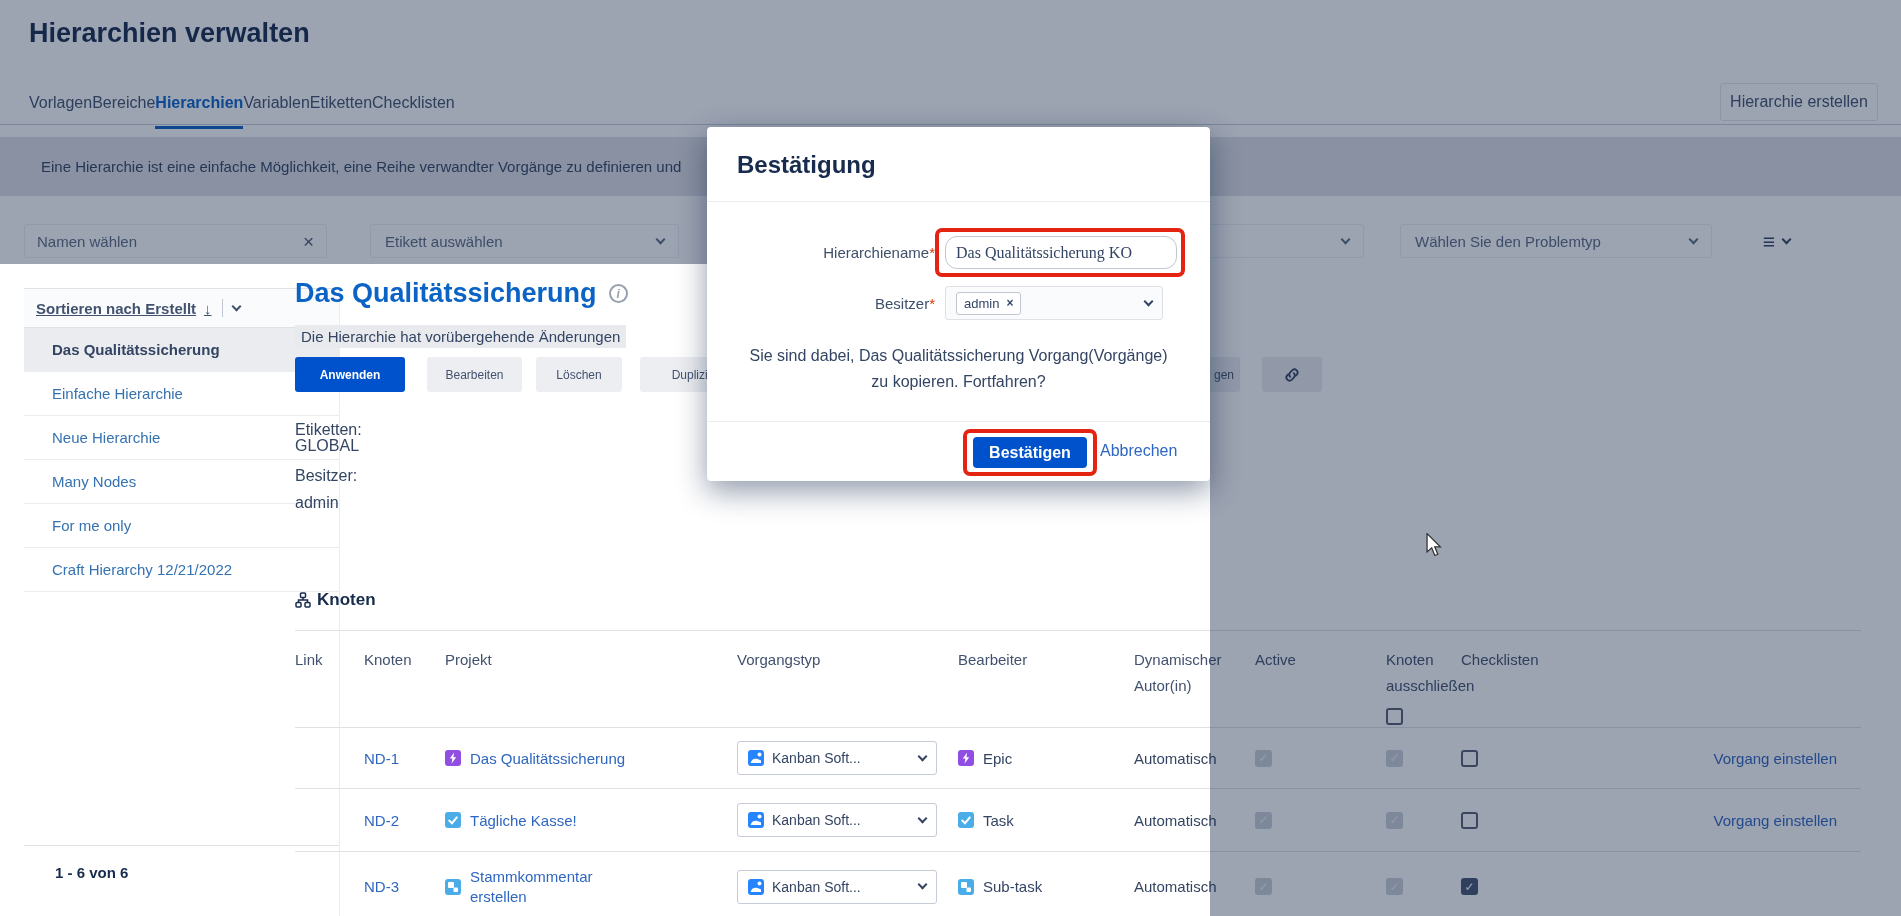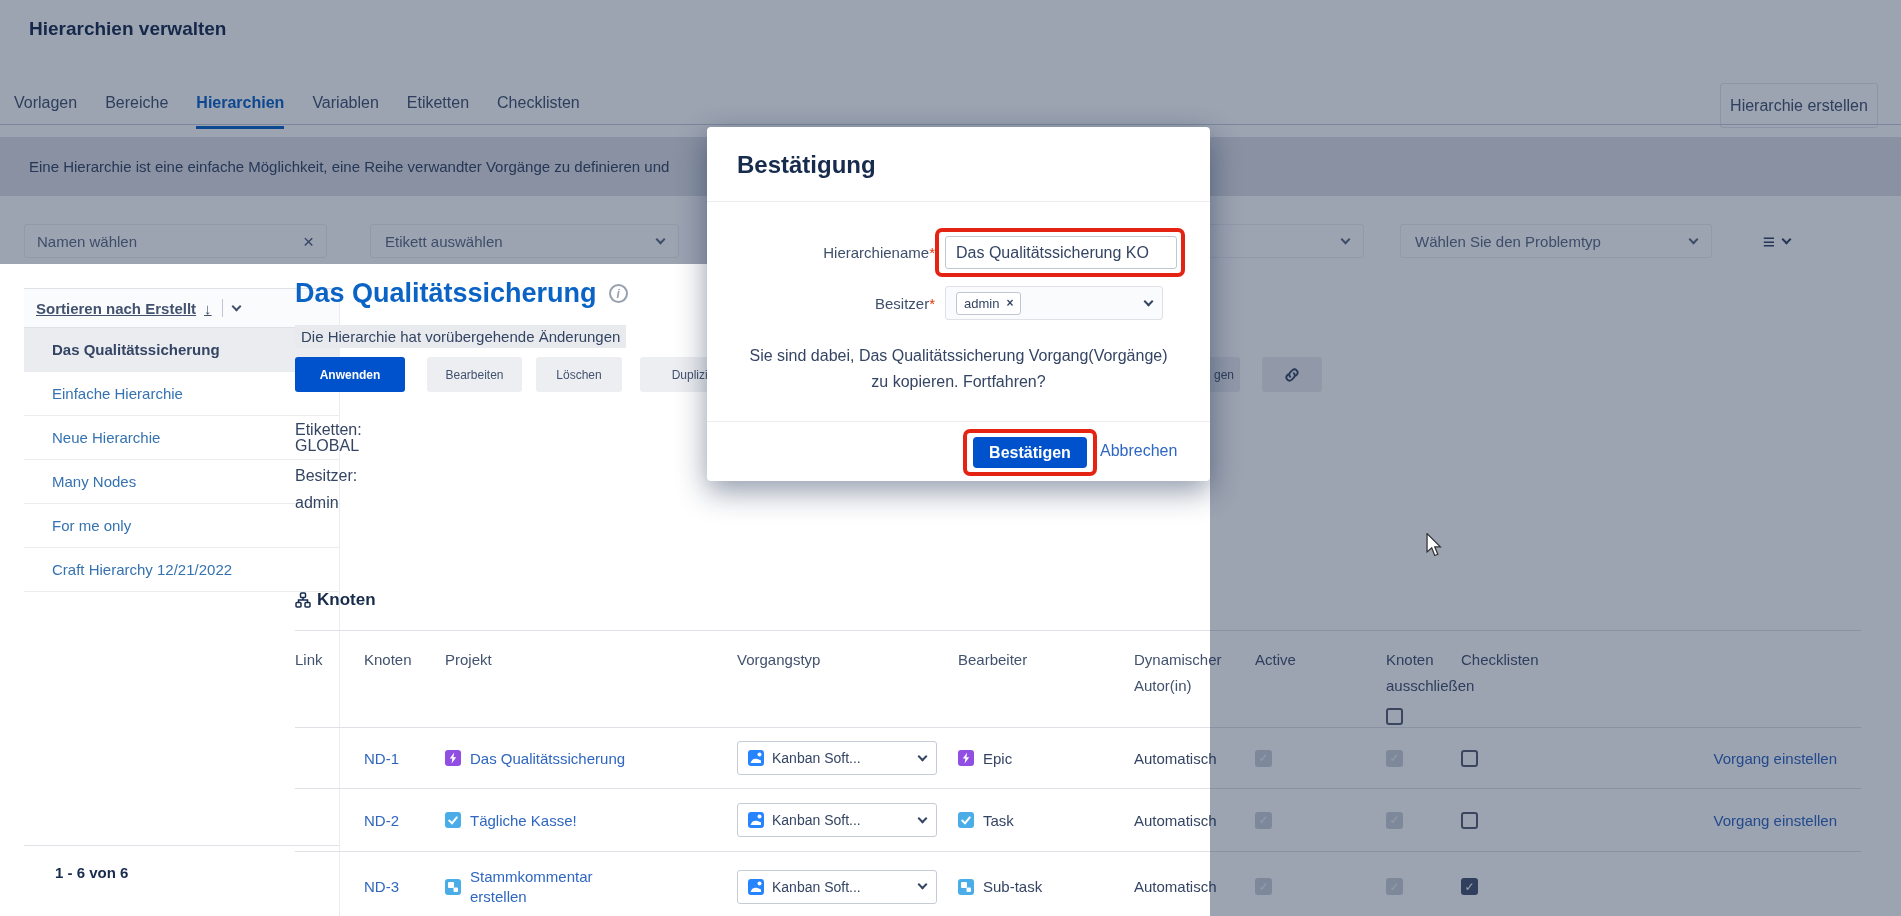--- a/index.html
+++ b/index.html
@@ -1,30 +1,30 @@
 <!DOCTYPE html>
 <html><head>
 <meta charset="utf-8">
 <style>
   * { margin:0; padding:0; box-sizing:border-box; }
   body { font-family:"Liberation Sans", sans-serif; background:#fff; }
   .screen { position:relative; width:1901px; height:916px; background:#fff; overflow:hidden; }
 
   
-  .page-title { position:absolute; left:29px; top:18px; font-size:19px; font-weight:700; color:#172B4D; }
-  .create-btn { position:absolute; left:1720px; top:83px; width:158px; height:45px; background:#FFFFFF;
+  .page-title { position:absolute; left:29px; top:18px; font-size:27px; font-weight:700; color:#172B4D; }
+  .create-btn { position:absolute; left:1720px; top:83px; width:158px; height:38px; background:#FFFFFF;
                 border:1px solid #E3E6EB; border-radius:3px; font-size:16px; color:#42526E;
                 display:flex; align-items:center; justify-content:center; }
-  .tabs { position:absolute; left:14px; top:94px; display:flex; gap:28px; }
+  .tabs { position:absolute; left:29px; top:94px; display:flex; }
   .tab { font-size:16px; color:#42526E; padding-bottom:14px; }
   .tab.active { color:#0B63C6; font-weight:600; border-bottom:3px solid #0B63C6; }
   .tabs-divider { position:absolute; left:0; top:124px; width:1901px; height:1px; background:#C9CED8; }
   .desc-band { position:absolute; left:0; top:137px; width:1901px; height:59px; background:#DFE1E6;
                display:flex; align-items:center; }
-  .desc-band span { margin-left:29px; font-size:15px; color:#344563; }
+  .desc-band span { margin-left:41px; font-size:15px; color:#344563; }
 
   
   .f-input { position:absolute; top:224px; height:34px; background:#FFFFFF; border:1px solid #EDEFF2;
              border-radius:3px; display:flex; align-items:center; font-size:15px; color:#5E6C84; }
   .f-input input { border:none; outline:none; background:transparent; font-size:15px; color:#5E6C84;
                    width:100%; padding:0 12px; font-family:"Liberation Sans",sans-serif; }
   .clear-x { position:absolute; right:12px; font-size:19px; color:#505F79; line-height:1; }
   .chev { display:inline-block; width:7px; height:7px; border-right:2px solid currentColor;
           border-bottom:2px solid currentColor; transform:rotate(45deg); margin-top:-4px; }
   .f-select { justify-content:space-between; padding:0 14px; color:#5E6C84; }
@@ -88,22 +88,22 @@
   .dim-right { left:1210px; top:264px; width:691px; height:652px; }
 
   
   .modal { position:absolute; left:707px; top:127px; width:503px; height:354px; background:#fff;
            border-radius:4px; box-shadow:0 10px 30px rgba(9,30,66,0.45); z-index:50; }
   .m-title { padding:24px 0 0 30px; font-size:24px; font-weight:700; color:#172B4D; }
   .m-hd-line { margin-top:22px; height:1px; background:#EBECF0; }
   .m-label { position:absolute; text-align:right; font-size:15px; color:#3E4F6B; }
   .req { color:#DE350B; }
   .m-input { position:absolute; left:238px; top:109px; width:232px; height:33px; border:1px solid #C1C7D0;
-             border-radius:3px; font-size:16px; color:#344563; padding:0 10px; background:#fff;
-             font-family:Liberation Sans, sans-serif; }
+             border-radius:12px; font-size:16px; color:#344563; padding:0 10px; background:#fff;
+             font-family:Liberation Serif, serif; }
   .m-select { position:absolute; left:238px; top:159px; width:218px; height:34px; background:#FAFBFC;
               border:1px solid #DFE1E6; border-radius:3px; display:flex; align-items:center; padding:0 10px; }
   .chip { background:#fff; border:1px solid #C1C7D0; border-radius:3px; font-size:13px; color:#344563;
           padding:3px 7px; display:flex; gap:7px; align-items:center; }
   .chip b { font-size:12px; }
   .m-select .chev { margin-left:auto; color:#344563; }
   .m-msg { position:absolute; left:0; width:100%; text-align:center; font-size:16px; color:#344563; line-height:25px; }
   .m-ft-line { position:absolute; left:0; top:294px; width:100%; height:1px; background:#EBECF0; }
   .m-confirm { position:absolute; left:266px; top:310px; width:114px; height:31px; background:#0052CC;
                color:#fff; font-weight:700; font-size:16px; border:none; border-radius:4px; }

